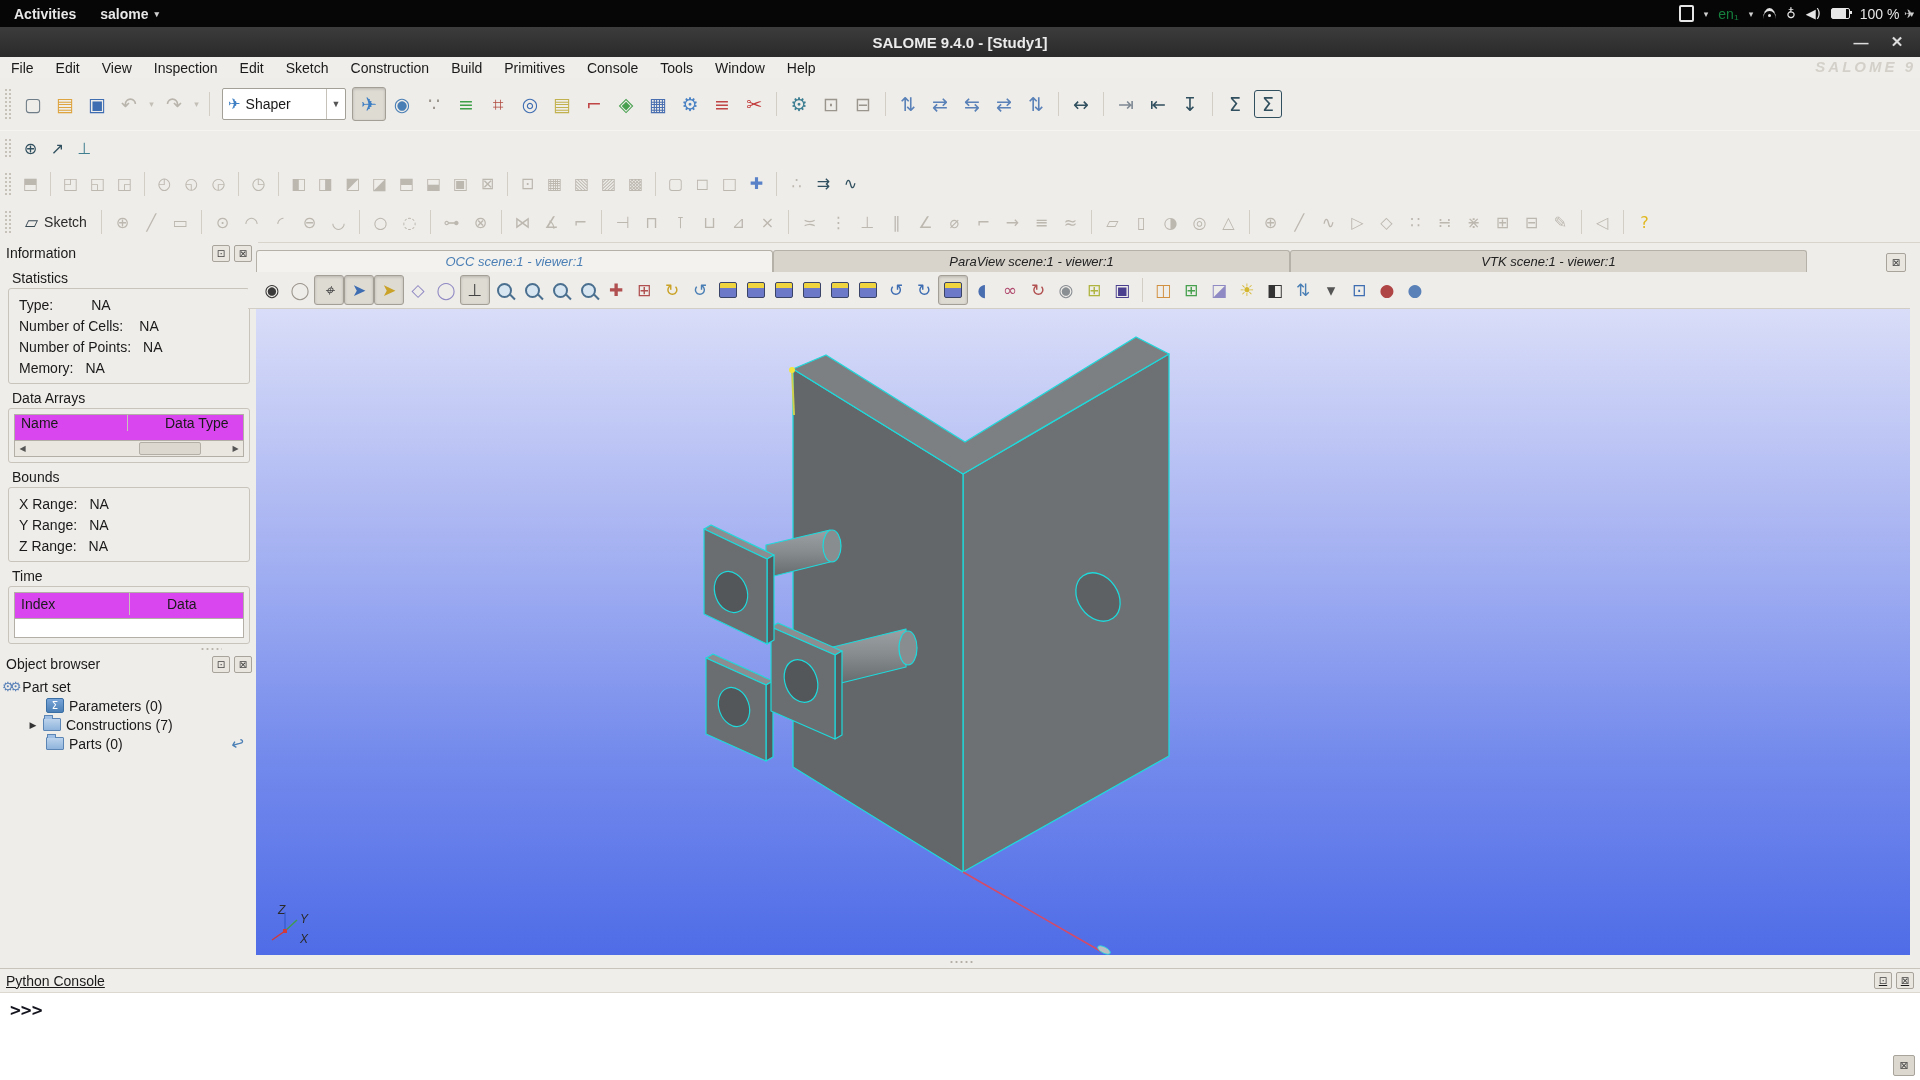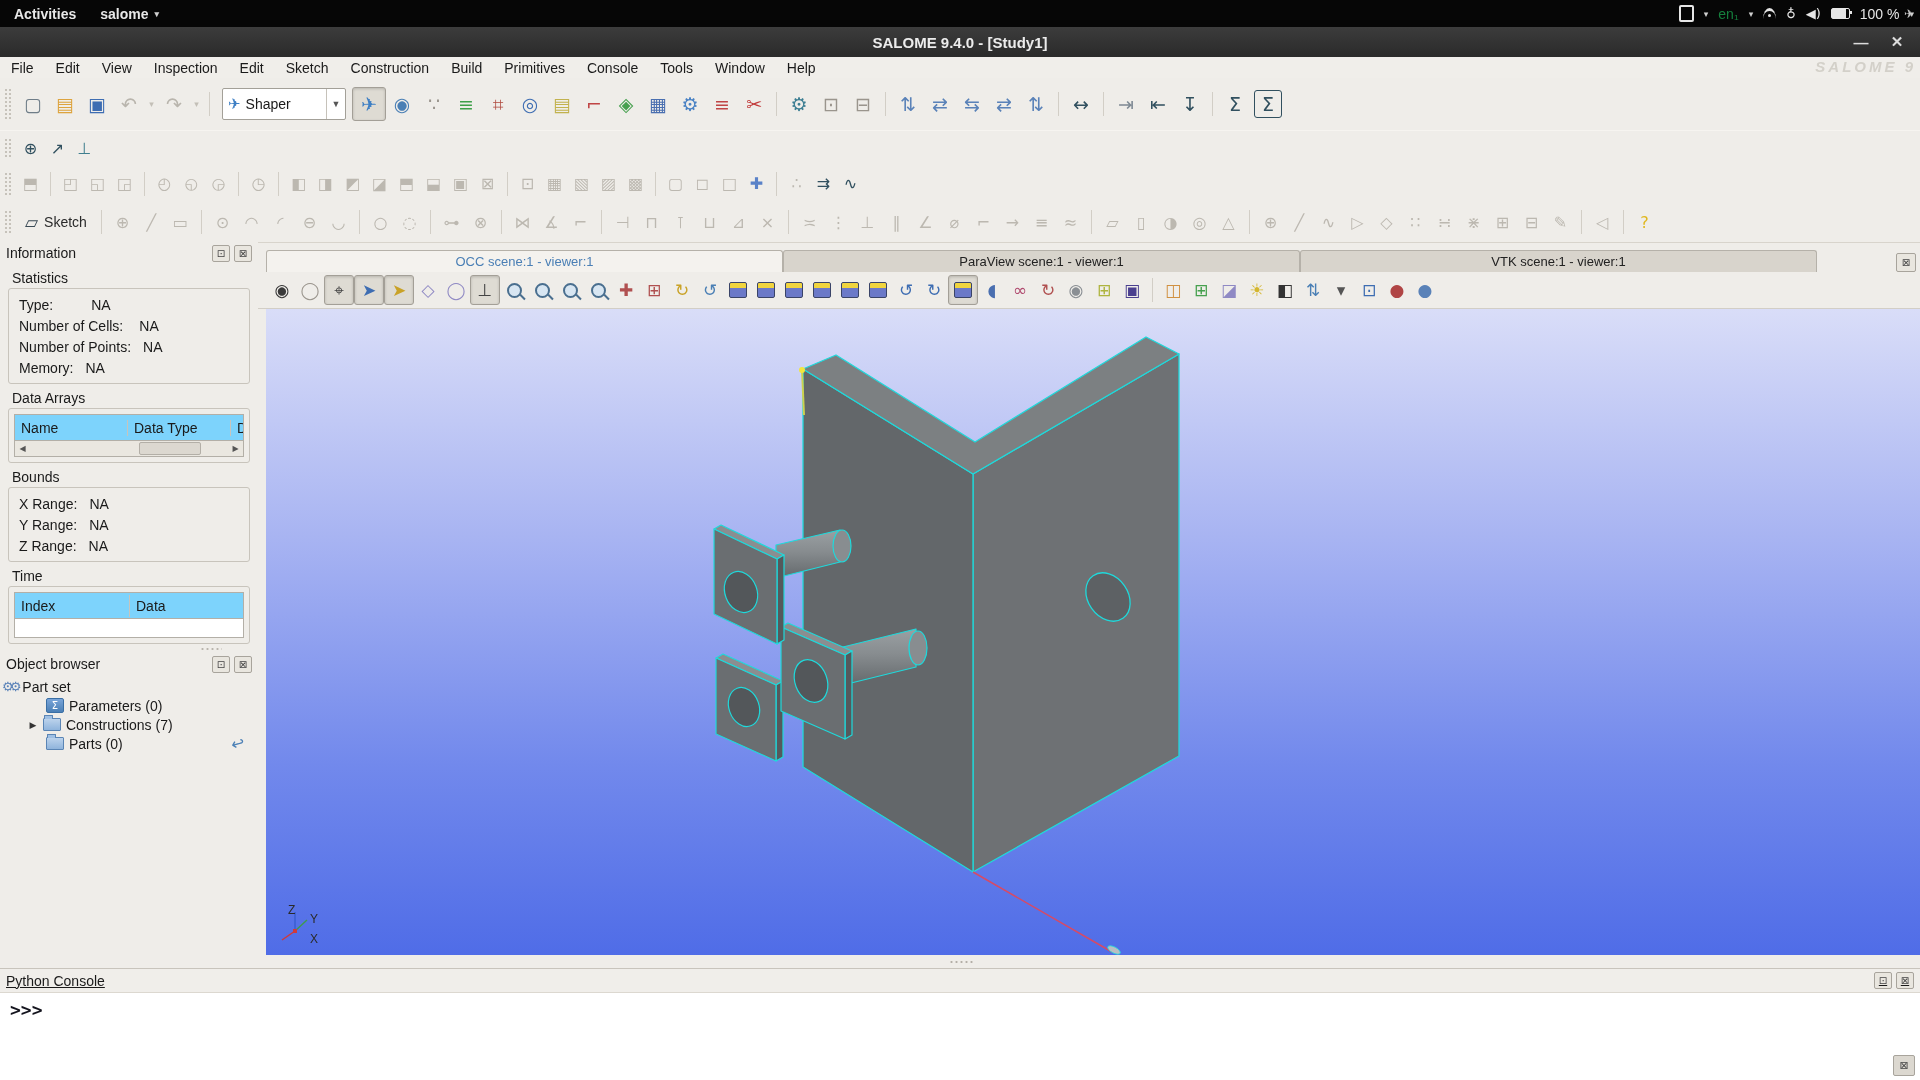--- a/index.html
+++ b/index.html
@@ -77,21 +77,21 @@
           display:flex;align-items:center;justify-content:center;font-size:10px;color:#444;
           font-family:"DejaVu Sans",sans-serif;}
   .glabel{margin:6px 0 2px 12px;}
   .groupbox{border:1px solid #c8c4bc;border-radius:3px;margin:0 8px;padding:5px 10px;}
   .srow{display:flex;align-items:center;height:21px;}
   .stats .srow:nth-child(1) .val{margin-left:38px;}
   .stats .srow:nth-child(2) .val{margin-left:16px;}
   .stats .srow:nth-child(3) .val{margin-left:12px;}
   .stats .srow:nth-child(4) .val{margin-left:12px;}
   .bounds .srow .val{margin-left:12px;}
-  .dtable{display:flex;border:1px solid #b3afa7;background:#7dd3fc;height:25px;align-items:center;overflow:hidden;}
+  .dtable{display:flex;border:1px solid #b3afa7;background:#d946ef;height:25px;align-items:flex-start;overflow:hidden;gap:31px;}
   .dtable .th{border-right:1px solid #c8c4bc;display:flex;align-items:center;padding-left:6px;flex:none;}
   .hscroll{height:15px;border:1px solid #b3afa7;border-top:none;background:#eae7e0;display:flex;align-items:center;}
   .hscroll .arr{width:15px;text-align:center;font-size:8px;color:#555;font-family:"DejaVu Sans",sans-serif;}
   .hscroll .track{flex:1;height:100%;position:relative;}
   .hscroll .thumb{position:absolute;top:1px;bottom:1px;left:55%;width:60px;background:#dcd8d0;
                   border:1px solid #b3afa7;border-radius:2px;}
   .ttable .th{height:22px;}
   .trow-empty{height:18px;background:#fff;border:1px solid #b3afa7;border-top:none;}
   .dots-h{height:4px;margin:3px 0 2px 200px;width:22px;
           background-image:radial-gradient(circle,#b9b5ad 1px,transparent 1.2px);background-size:5px 4px;}
@@ -105,21 +105,21 @@
                font-family:"DejaVu Sans",sans-serif;}
   .folder{width:16px;height:11px;background:linear-gradient(#bcd3ec,#8fb4dc);border:1px solid #5a85b5;
           border-radius:1px;position:relative;flex:none;}
   .folder::before{content:"";position:absolute;top:-4px;left:0;width:7px;height:3px;background:#9fc0e4;
                   border:1px solid #5a85b5;border-bottom:none;border-radius:1px 1px 0 0;}
   .expander{width:10px;font-size:9px;color:#333;font-family:"DejaVu Sans",sans-serif;text-align:center;flex:none;}
   .curvarrow{margin-left:auto;margin-right:14px;color:#4a7fb5;font-family:"DejaVu Sans",sans-serif;
              font-size:16px;transform:rotate(-15deg);}
 
   
-  .viewer{position:absolute;left:258px;top:242px;width:1662px;height:726px;}
+  .viewer{position:absolute;left:248px;top:242px;width:1662px;height:726px;font-style:italic;}
   .tabbar{display:flex;align-items:flex-end;height:26px;margin-left:8px;padding-top:4px;}
   .tab{width:515px;height:21px;display:flex;align-items:center;justify-content:center;font-size:13px;
        background:#d8d4cc;border:1px solid #b5b1a9;border-bottom:none;color:#222;
        border-radius:3px 3px 0 0;flex:none;}
   .tab.active{background:#f4f2ee;color:#4a7fb5;}
   .tabclose{margin-left:auto;margin-right:4px;width:18px;height:17px;border:1px solid #a8a49c;background:#e9e6df;
             border-radius:2px;display:flex;align-items:center;justify-content:center;font-size:10px;color:#444;
             font-family:"DejaVu Sans",sans-serif;}
   .vtoolbar{height:36px;display:flex;align-items:center;padding-left:10px;background:#efede9;
             border-bottom:1px solid #d2cec6;}

